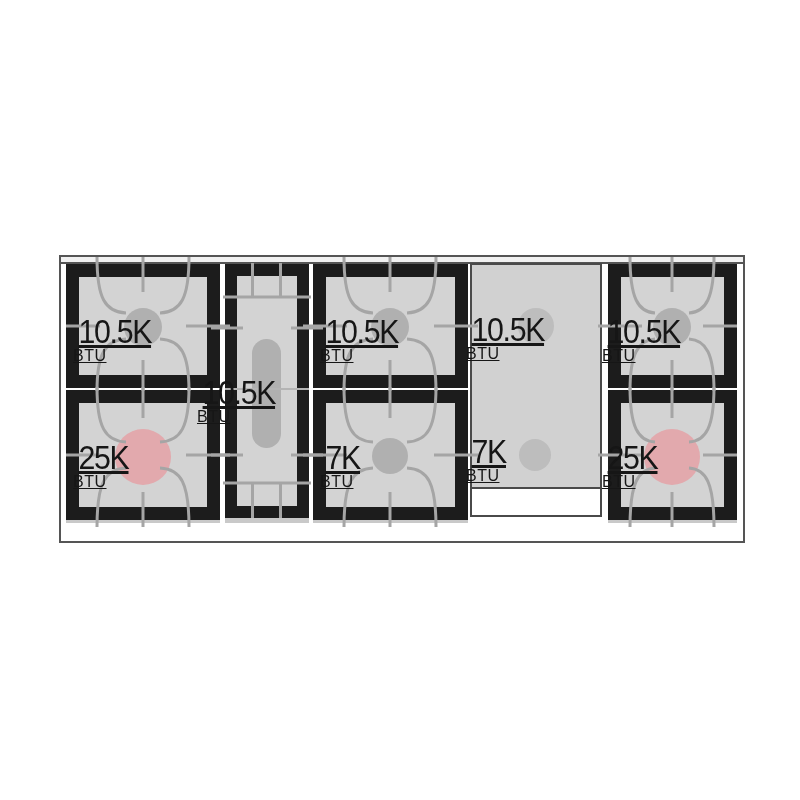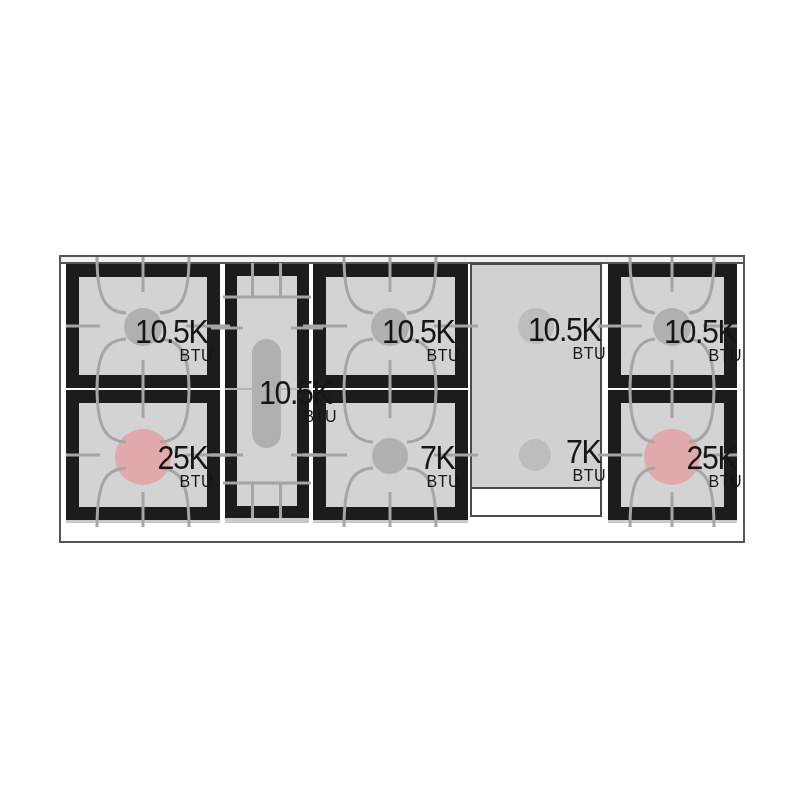--- a/index.html
+++ b/index.html
@@ -22,21 +22,21 @@
   
   #griddle{left:470px;top:263px;width:132px;height:254px;background:var(--griddle-gray,#d1d1d1);
            border:2px solid var(--griddle-border,#4a4a4a);box-sizing:border-box;z-index:1;}
   #griddle-tray{position:absolute;left:0;right:0;bottom:0;height:28px;background:#ffffff;
                 border-top:2px solid var(--griddle-border,#4a4a4a);box-sizing:border-box;}
   
   .cap{border-radius:50%;background:var(--burner-gray,#b0b0b0);z-index:2;}
   .cap.pink{background:var(--burner-pink,#e2a9ad);}
   .cap.faint{background:var(--griddle-burner-gray,#bdbdbd);}
   
-  .label{width:140px;text-align:right;z-index:10;color:var(--label-text,#161616);}
+  .label{width:140px;text-align:left;z-index:10;color:var(--label-text,#161616);text-decoration:underline;}
   .label .val{font-size:33px;line-height:37px;letter-spacing:-1.5px;transform:scaleX(.92);white-space:nowrap;}
   .label .unit{font-size:16px;line-height:17px;margin-top:-3px;letter-spacing:.5px;}
   #overlay{position:absolute;left:0;top:0;z-index:5;pointer-events:none;}
 </style>
 </head>
 <body>
 
 <div id="stage">
 
   <div class="abs" id="back-strip"></div>

